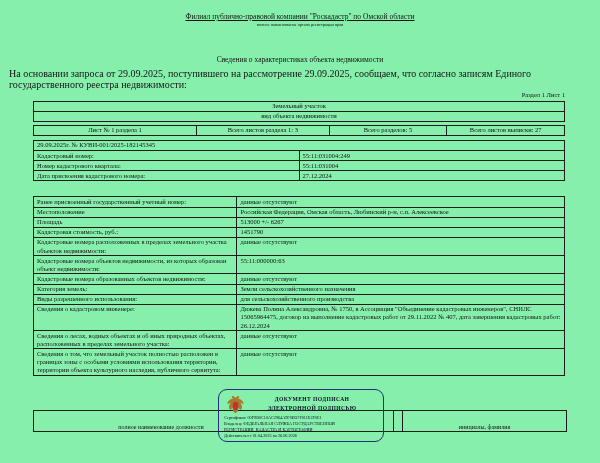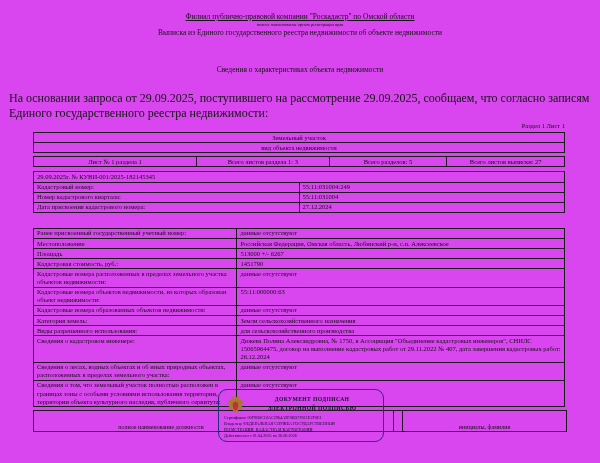--- a/index.html
+++ b/index.html
@@ -1,26 +1,26 @@
 <!DOCTYPE html>
 <html><head>
 <meta charset="utf-8">
 <style>
   html,body { margin:0; padding:0; background:#e8e8e8; }
   .page {
-    position:relative; width:600px; height:463px; background:#d946ef;
+    position:relative; width:600px; height:463px; background:#86efac;
     font-family:"Liberation Serif", serif; color:#141414; overflow:hidden;
     -webkit-font-smoothing:antialiased;
   }
   .center { text-align:center; }
   .org-title { margin-top:12px; font-size:7.5px; text-decoration:underline; }
   .org-caption { font-size:4.3px; margin-top:0.5px; }
   .doc-title { font-size:7.5px; margin-top:1.5px; }
   .section-title { font-size:7.5px; margin-top:28px; }
-  .basis { font-size:12px; margin-top:17px; padding:0 9px; text-align:left; }
+  .basis { font-size:10px; margin-top:4px; padding:0 9px; text-align:left; }
   .section-label { font-size:6.5px; text-align:right; margin:1px 35px 0 0; }
 
   table.tbl {
     width:532px; margin:3px 0 0 33px; border-collapse:collapse;
     font-size:6.5px; table-layout:fixed;
   }
   table.tbl { border:1.5px solid #1c1c1c; }
   table.tbl td { border:1px solid #1c1c1c; padding:0.5px 3px; vertical-align:top; line-height:1.25; }
   td.c { text-align:center; }
   .lbl-col { width:37%; }
@@ -51,21 +51,20 @@
     text-align:left;
   }
 </style>
 </head>
 <body>
 
 <div class="page">
 
   <div class="center org-title">Филиал публично-правовой компании "Роскадастр" по Омской области</div>
   <div class="center org-caption">полное наименование органа регистрации прав</div>
-  <div class="center doc-title">Выписка из Единого государственного реестра недвижимости об объекте недвижимости</div>
   <div class="center section-title">Сведения о характеристиках объекта недвижимости</div>
   <div class="basis">На  основании запроса от 29.09.2025, поступившего на рассмотрение 29.09.2025, сообщаем, что согласно записям Единого государственного реестра недвижимости:</div>
   <div class="section-label">Раздел 1 Лист 1</div>
 
   <table class="tbl">
     <tbody>
         <tr>
       <td class="c">Земельный участок</td>
     </tr>
     <tr>

